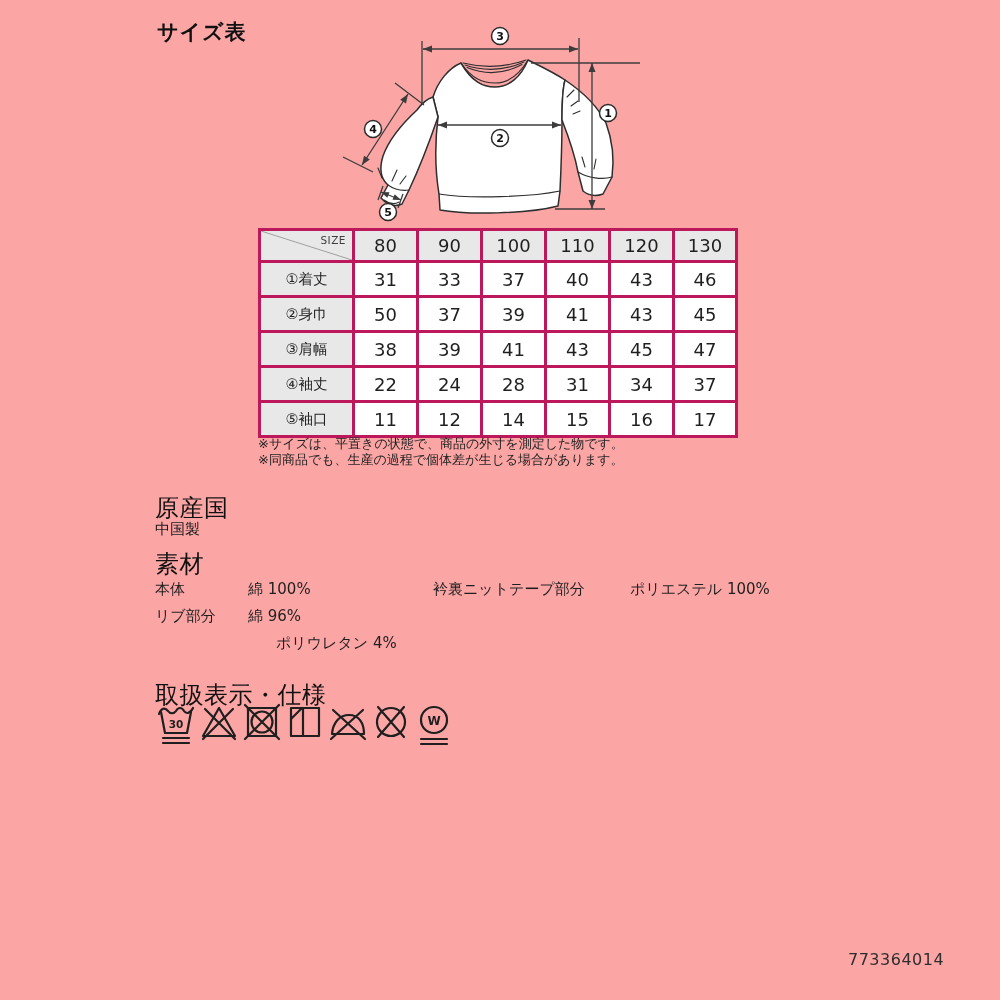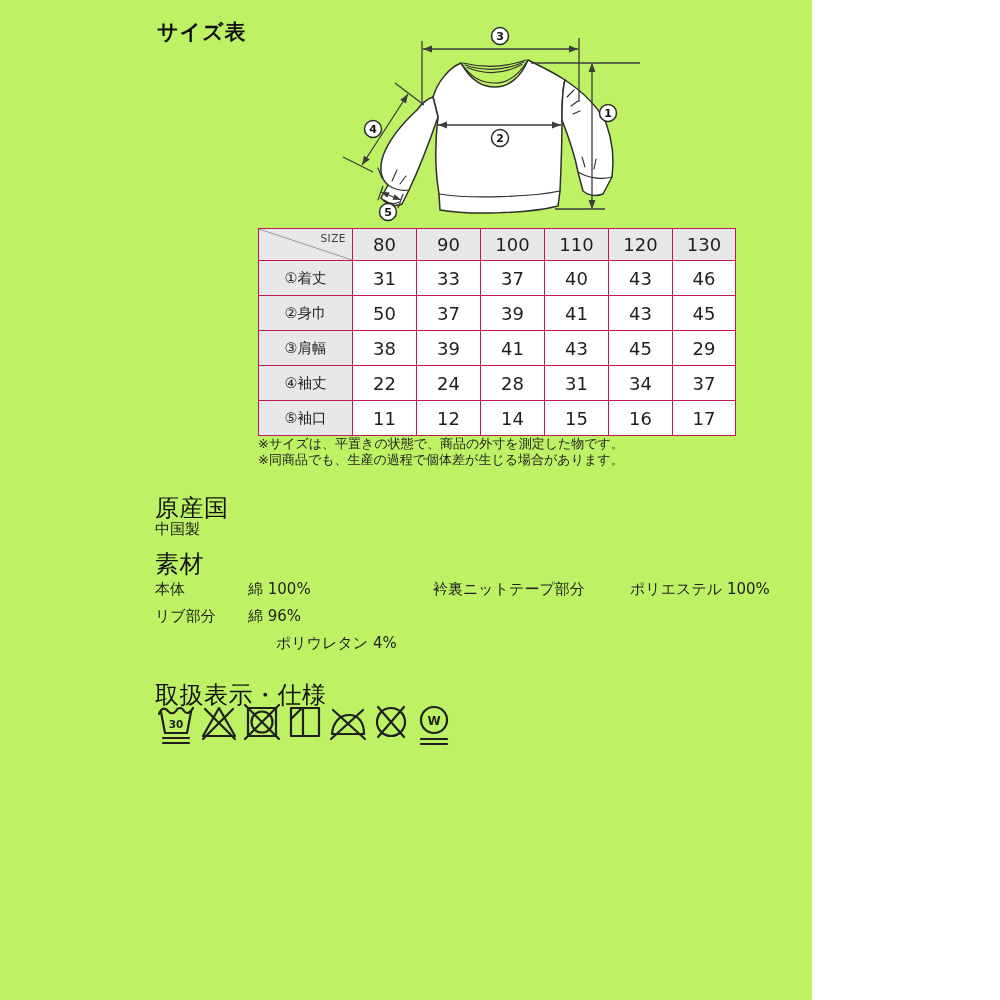--- a/index.html
+++ b/index.html
@@ -1,33 +1,33 @@
 <!DOCTYPE html>
 <html><head>
 <meta charset="utf-8">
 <style>
   * { margin:0; padding:0; box-sizing:border-box; }
   html,body { background:#fff; }
   .page {
-    position:relative; width:812px; height:1000px; background:#bef264;
+    position:relative; width:1000px; height:1000px; background:#fca5a5;
     font-family:"DejaVu Sans","Liberation Sans",sans-serif; color:#1a1a1a;
     overflow:hidden;
   }
   .abs { position:absolute; }
 
   .page-title { left:157px; top:18px; font-size:21px; font-weight:bold; letter-spacing:1px; color:#111; }
 
   
   .diagram { left:335px; top:20px; }
   .dim-circle { fill:#fff; stroke:#2b2b2b; stroke-width:1.5; }
   .dim-num { font-size:11px; font-weight:bold; fill:#111; text-anchor:middle; }
 
   
   .size-table { left:258px; top:228px; border-collapse:collapse; table-layout:fixed; }
-  .size-table td, .size-table th { border:1px solid #be185d; text-align:center; vertical-align:middle; padding:0; }
+  .size-table td, .size-table th { border:3px solid #be185d; text-align:center; vertical-align:middle; padding:0; }
   .size-table thead th { height:32px; background:#e8e8e8; font-size:18px; font-weight:normal; color:#1f1f1f; }
   .size-table tbody tr { height:35px; }
   .size-table .row-label { background:#e8e8e8; font-size:14.5px; font-weight:normal; color:#1f1f1f; }
   .size-table .val { background:#fff; font-size:18px; color:#1f1f1f; }
   .corner-cell { position:relative; background:#e8e8e8; }
   .corner-cell svg { position:absolute; left:0; top:0; width:100%; height:100%; }
   .corner-size-label { position:absolute; top:3px; right:6px; font-size:10.5px; letter-spacing:0.5px; color:#3d3d3d; }
 
   .table-notes { left:258px; top:436px; font-size:13px; line-height:15.5px; color:#222; }
 
@@ -169,21 +169,21 @@
         <td class="val">43</td>
         <td class="val">45</td>
       </tr>
       <tr>
         <td class="row-label">③肩幅</td>
         <td class="val">38</td>
         <td class="val">39</td>
         <td class="val">41</td>
         <td class="val">43</td>
         <td class="val">45</td>
-        <td class="val">29</td>
+        <td class="val">47</td>
       </tr>
       <tr>
         <td class="row-label">④袖丈</td>
         <td class="val">22</td>
         <td class="val">24</td>
         <td class="val">28</td>
         <td class="val">31</td>
         <td class="val">34</td>
         <td class="val">37</td>
       </tr>

